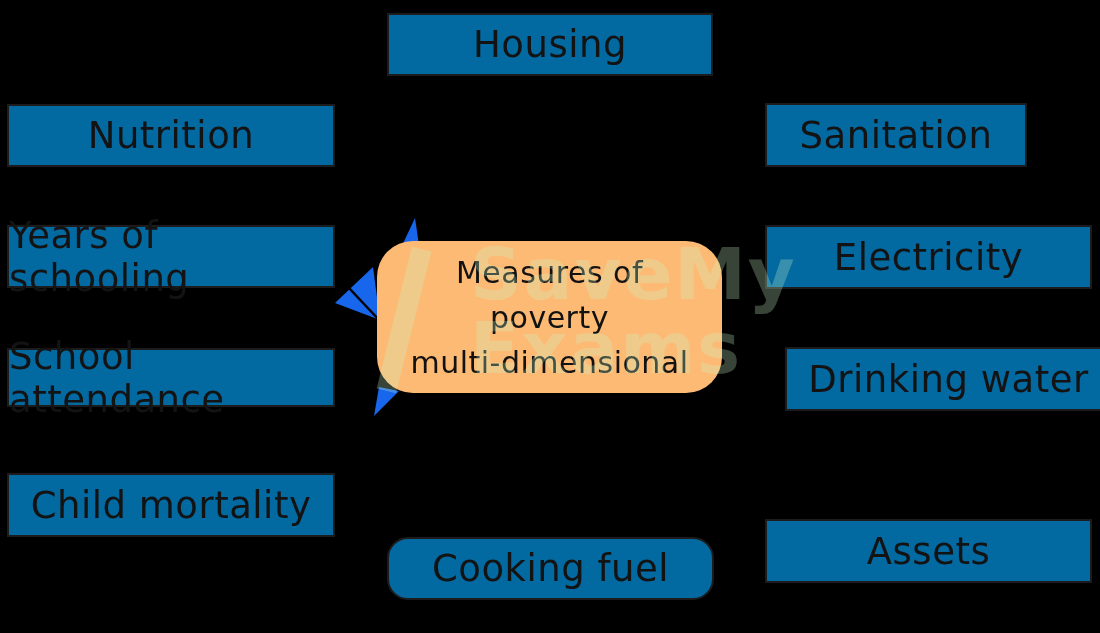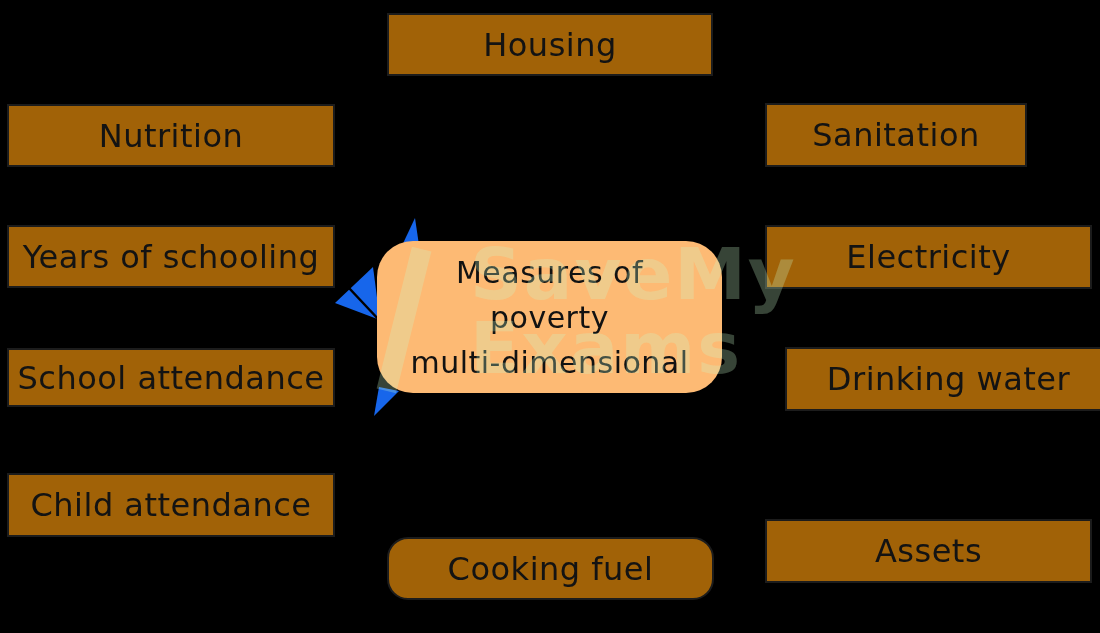--- a/index.html
+++ b/index.html
@@ -6,25 +6,25 @@
   .canvas{
     position:relative;
     width:1100px;height:633px;
     background:#000;
     overflow:hidden;
     font-family:"DejaVu Sans", sans-serif;
   }
   .node{
     position:absolute;
     box-sizing:border-box;
-    background:#a16207;
+    background:#0369a1;
     border:2px solid #1c1c1c;
     color:#131313;
     display:flex;align-items:center;justify-content:center;
-    font-size:32px;
+    font-size:37px;
     letter-spacing:0.5px;
     z-index:1;
   }
   .n-housing   {left:387px;top:13px;width:326px;height:63px;}
   .n-nutrition {left:7px;top:104px;width:328px;height:63px;}
   .n-sanitation{left:765px;top:103px;width:262px;height:64px;}
   .n-years     {left:7px;top:225px;width:328px;height:63px;}
   .n-electric  {left:765px;top:225px;width:327px;height:64px;}
   .n-school    {left:7px;top:348px;width:328px;height:59px;}
   .n-drinking  {left:765px;top:347px;width:327px;height:64px;margin-left:20px;}
@@ -73,21 +73,21 @@
 
 <div class="canvas">
 
   <div class="node n-housing">Housing</div>
   <div class="node n-nutrition">Nutrition</div>
   <div class="node n-sanitation">Sanitation</div>
   <div class="node n-years">Years of schooling</div>
   <div class="node n-electric">Electricity</div>
   <div class="node n-school">School attendance</div>
   <div class="node n-drinking">Drinking water</div>
-  <div class="node n-child">Child attendance</div>
+  <div class="node n-child">Child mortality</div>
   <div class="node n-assets">Assets</div>
   <div class="node n-cooking">Cooking fuel</div>
 
   <svg class="arrows" width="1100" height="633" viewBox="0 0 1100 633">
     <polygon points="415,218 399,252 420,252" fill="#1766eb"></polygon>
     <polygon points="373,267 380,320 335,303" fill="#1766eb"></polygon>
     <line x1="349" y1="288" x2="380" y2="321" stroke="#000000" stroke-width="2.5"></line>
     <polygon points="374,416 379,387 399,391" fill="#1766eb"></polygon>
   </svg>
 

